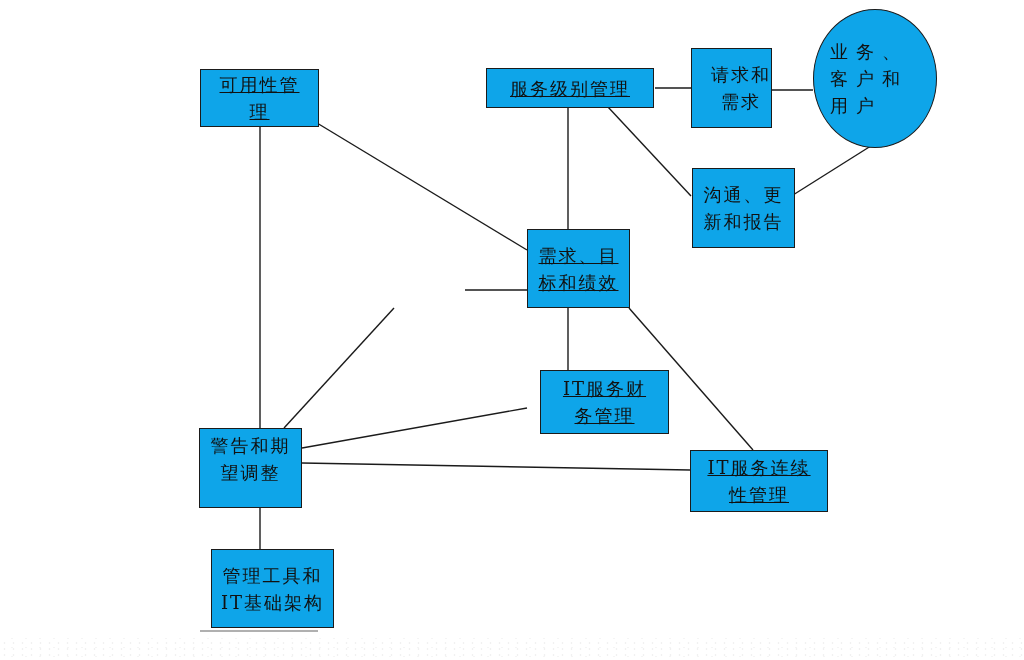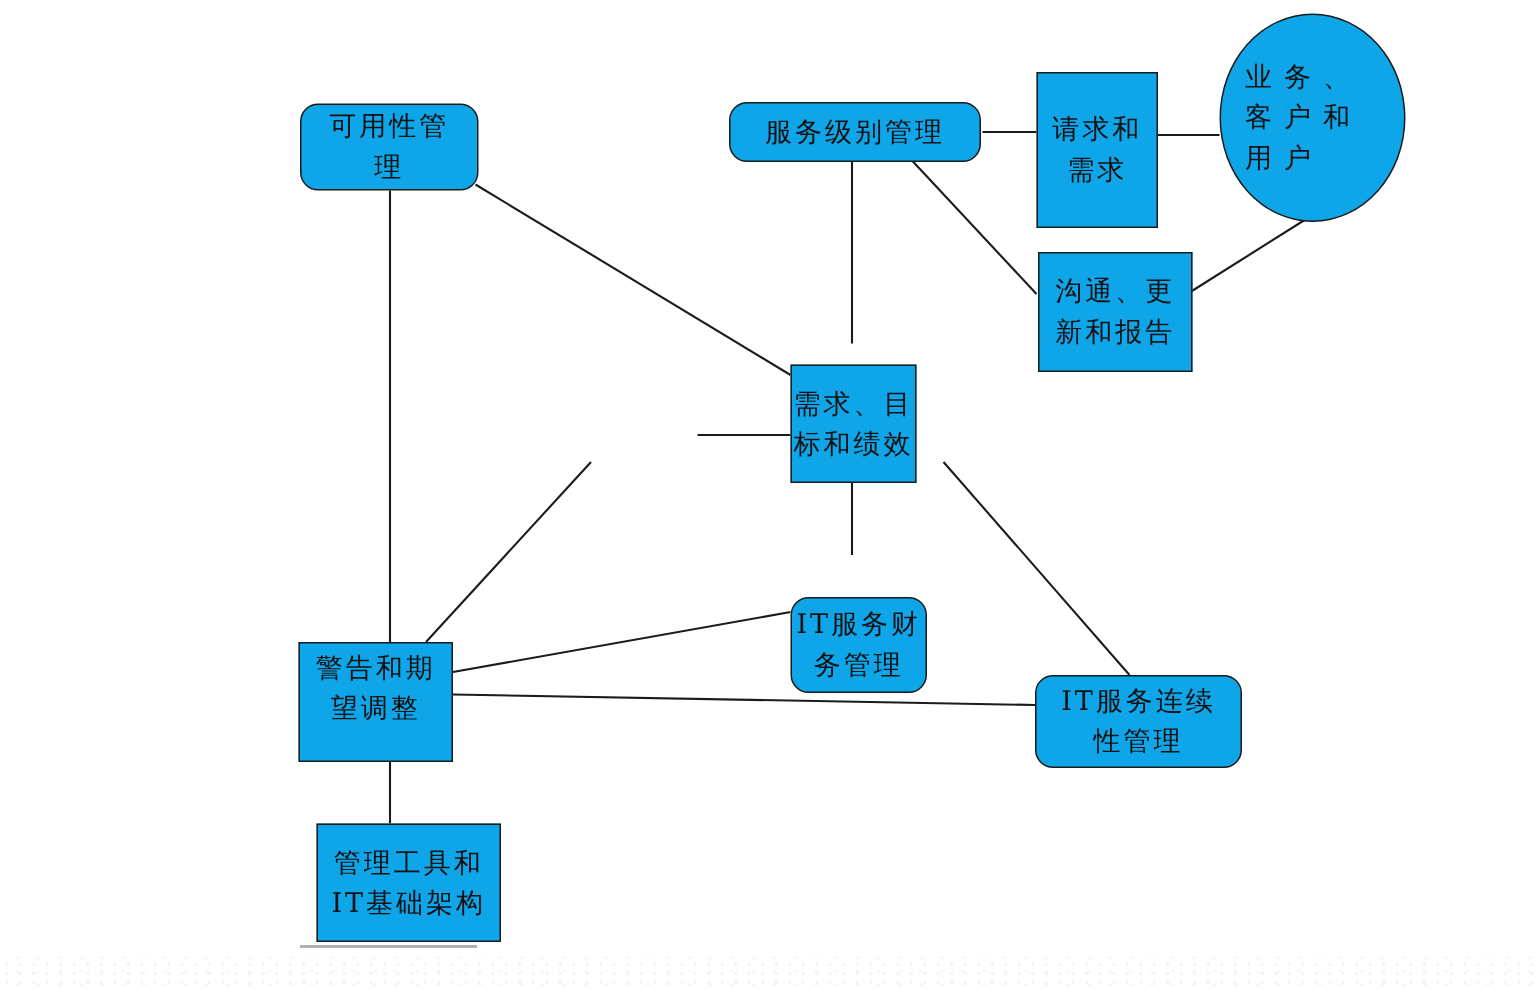--- a/index.html
+++ b/index.html
@@ -22,39 +22,39 @@
     display: flex;
     align-items: center;
     justify-content: center;
     text-align: center;
     font-size: 18px;
     line-height: 27px;
     letter-spacing: 2px;
     color: #111;
     white-space: pre-line;
   }
-  .rounded { border-radius: 12px; }
+  .rounded { border-radius: 0; text-decoration: underline; }
   .ellipse {
     border-radius: 50%;
     text-align: left;
     justify-content: flex-start;
     padding-left: 16px;
     letter-spacing: 8px;
   }
   .top-text { align-items: flex-start; padding-top: 3px; }
 
   
   #n-availability   { left: 200px; top: 69px;  width: 119px; height: 58px; }
   #n-servicelevel   { left: 486px; top: 68px;  width: 168px; height: 40px; }
-  #n-requests       { left: 691px; top: 48px;  width: 81px;  height: 104px; }
+  #n-requests       { left: 691px; top: 48px;  width: 81px;  height: 80px; justify-content: flex-end; }
   #n-business       { left: 813px; top: 9px;   width: 124px; height: 139px; }
   #n-comms          { left: 692px; top: 168px; width: 103px; height: 80px; }
-  #n-requirements   { left: 527px; top: 243px; width: 84px; height: 79px; }
+  #n-requirements   { left: 527px; top: 229px; width: 103px; height: 79px; text-decoration: underline; }
   #n-capacity       { left: 342px; top: 270px; width: 123px; height: 38px; }
-  #n-financial      { left: 527px; top: 370px; width: 91px; height: 64px; margin-top: 28px; }
+  #n-financial      { left: 540px; top: 370px; width: 129px; height: 64px; }
   #n-continuity     { left: 690px; top: 450px; width: 138px; height: 62px; }
   #n-alerts         { left: 199px; top: 428px; width: 103px; height: 80px; }
   #n-tools          { left: 199px; top: 549px; width: 123px; height: 79px; margin-left: 12px; }
 
   
   .scan-noise {
     position: absolute; left: 0; bottom: 0;
     width: 1024px; height: 22px;
     background-image:
       radial-gradient(rgba(0,0,0,0.055) 1px, transparent 1.3px),

